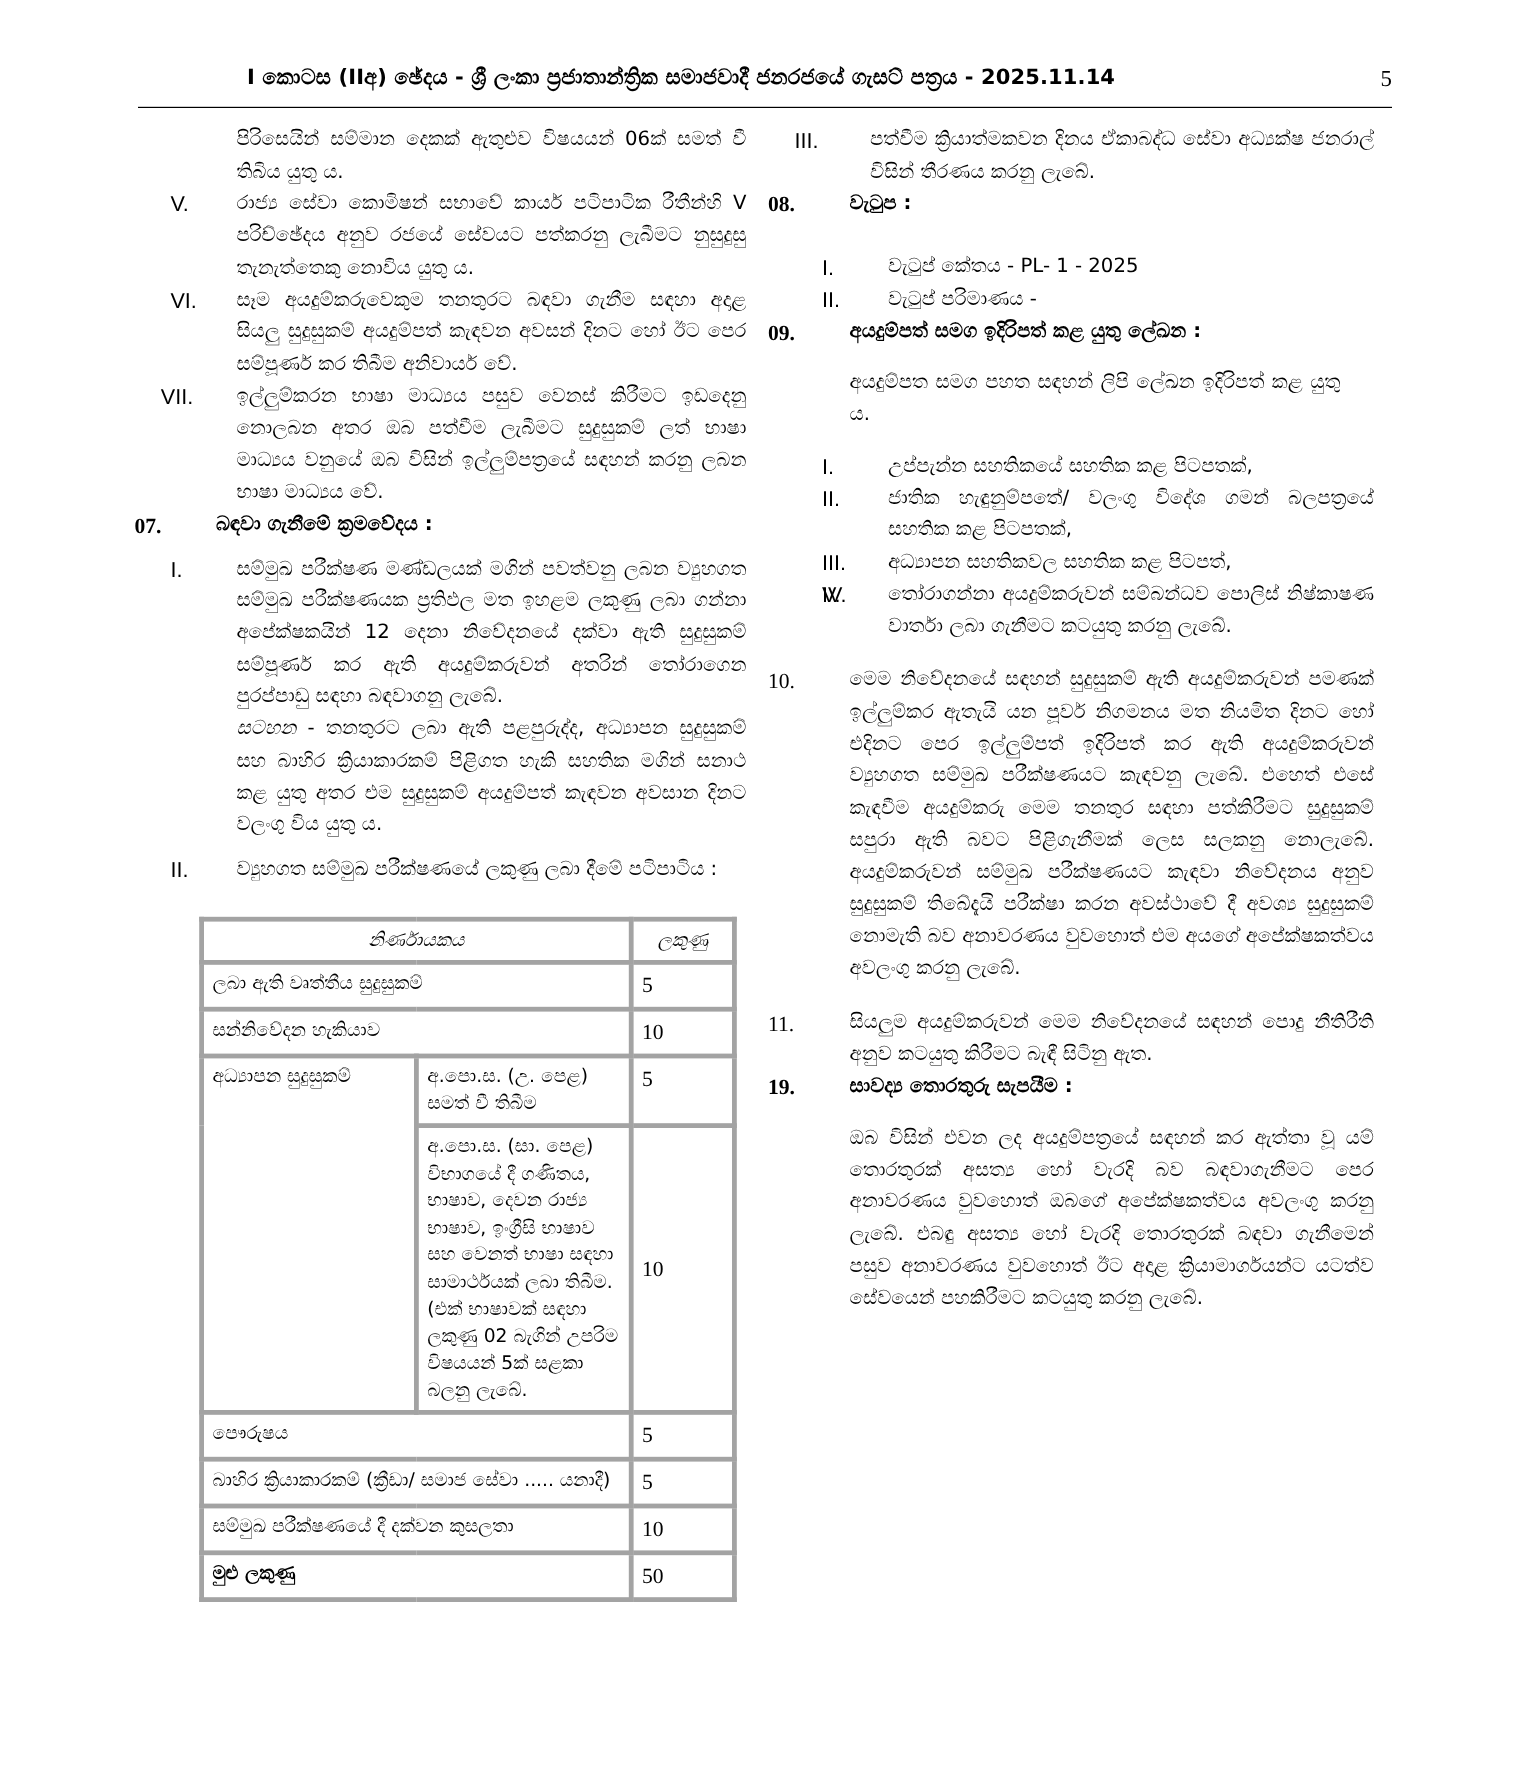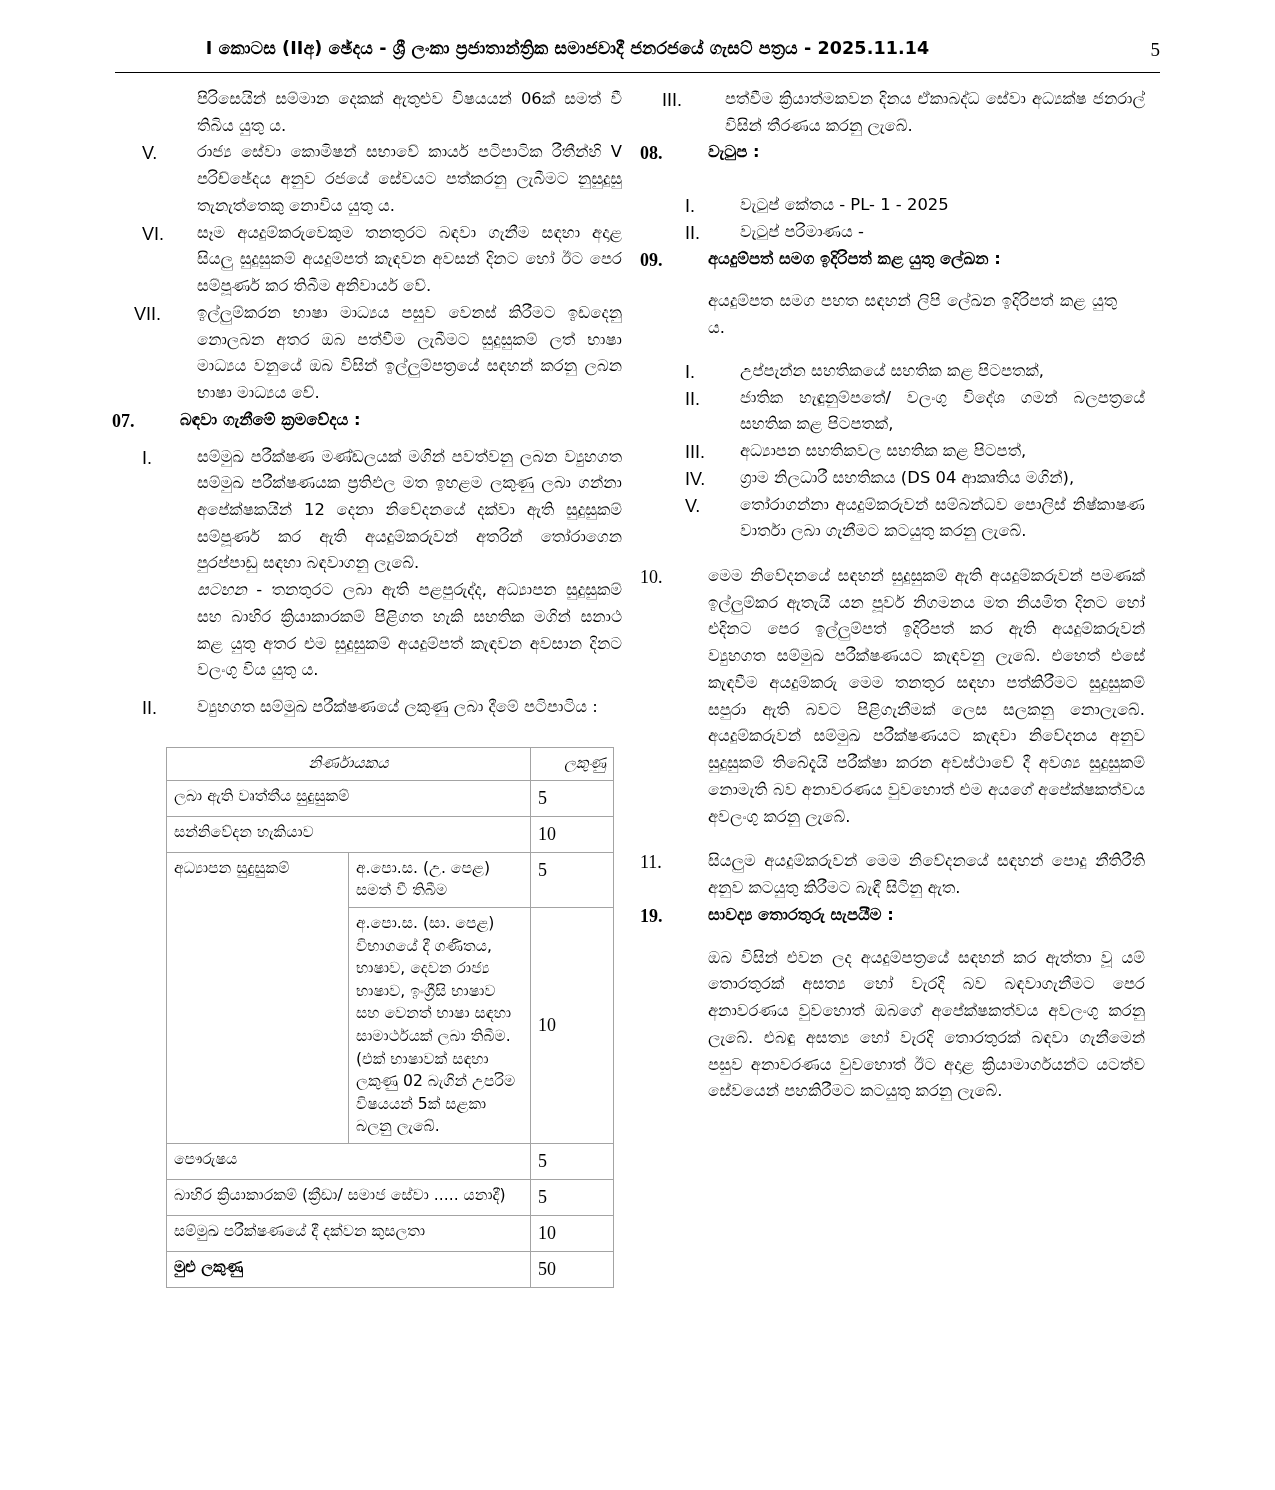--- a/index.html
+++ b/index.html
@@ -13,21 +13,21 @@
     height: 1490px;
     font-family: "DejaVu Sans", "Liberation Sans", sans-serif;
     color: #000000;
     position: relative;
     overflow: hidden;
   }
 
   .page {
     position: absolute;
     left: 0;
-    top: 0;
+    top: 17px;
     width: 1275px;
     height: 1400px;
     box-sizing: border-box;
   }
 
   
   .header {
     position: absolute;
     left: 115px;
     top: 38px;
@@ -163,33 +163,33 @@
     margin-top: 26px;
     margin-left: 54px;
     width: 448px;
     border-collapse: collapse;
     table-layout: fixed;
     font-size: 15.6px;
     line-height: 1.45;
   }
   .marks-table td,
   .marks-table th {
-    border: 1px solid #a3a3a3;
+    border: 4px solid #a3a3a3;
     padding: 4px 7px 5px 7px;
     vertical-align: top;
     text-align: left;
     font-weight: normal;
   }
   .marks-table .th-crit {
     text-align: center;
     font-style: italic;
     font-weight: normal;
   }
   .marks-table .th-marks {
-    text-align: right;
+    text-align: center;
     font-style: italic;
     font-weight: normal;
     width: 68px;
   }
   .marks-table .c-marks {
     width: 68px;
     font-family: "Liberation Serif", "DejaVu Serif", serif;
     font-size: 18px;
     vertical-align: top;
   }
@@ -340,21 +340,20 @@
       <div class="item">
         <span class="marker">II.</span>
         <span class="body">ජාතික හැඳුනුම්පතේ/ වලංගු විදේශ ගමන් බලපත්‍රයේ සහතික කළ පිටපතක්,</span>
       </div>
       <div class="item">
         <span class="marker">III.</span>
         <span class="body">අධ්‍යාපන සහතිකවල සහතික කළ පිටපත්,</span>
       </div>
       <div class="item">
         <span class="marker">IV.</span>
-        <span class="body">ග්‍රාම නිලධාරී සහතිකය  (DS 04 ආකෘතිය මගින්),</span>
       </div>
       <div class="item">
         <span class="marker">V.</span>
         <span class="body">තෝරාගන්නා අයදුම්කරුවන් සම්බන්ධව පොලිස් නිෂ්කාෂණ වාර්තා ලබා ගැනීමට කටයුතු කරනු ලැබේ.</span>
       </div>
     </div>
 
     <div class="numpara">
       <span class="num">10.</span>
       <span>මෙම නිවේදනයේ සඳහන් සුදුසුකම් ඇති අයදුම්කරුවන් පමණක් ඉල්ලුම්කර ඇතැයි යන පූර්ව නිගමනය මත නියමිත දිනට හෝ එදිනට පෙර ඉල්ලුම්පත් ඉදිරිපත් කර ඇති අයදුම්කරුවන් ව්‍යුහගත සම්මුඛ පරීක්ෂණයට කැඳවනු ලැබේ. එහෙත් එසේ කැඳවීම අයදුම්කරු මෙම තනතුර සඳහා පත්කිරීමට සුදුසුකම් සපුරා ඇති බවට පිළිගැනීමක් ලෙස සලකනු නොලැබේ. අයදුම්කරුවන් සම්මුඛ පරීක්ෂණයට කැඳවා නිවේදනය අනුව සුදුසුකම් තිබේදැයි පරීක්ෂා කරන අවස්ථාවේ දී අවශ්‍ය සුදුසුකම් නොමැති බව අනාවරණය වුවහොත් එම අයගේ අපේක්ෂකත්වය අවලංගු කරනු ලැබේ.</span>

